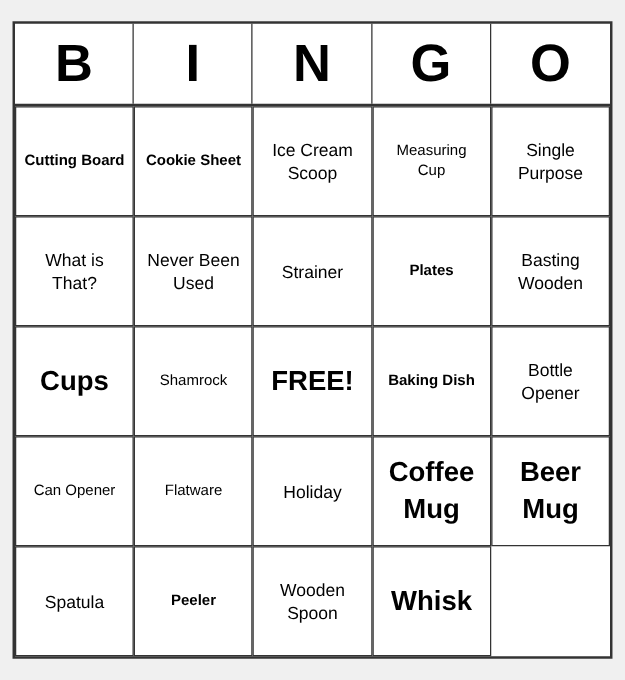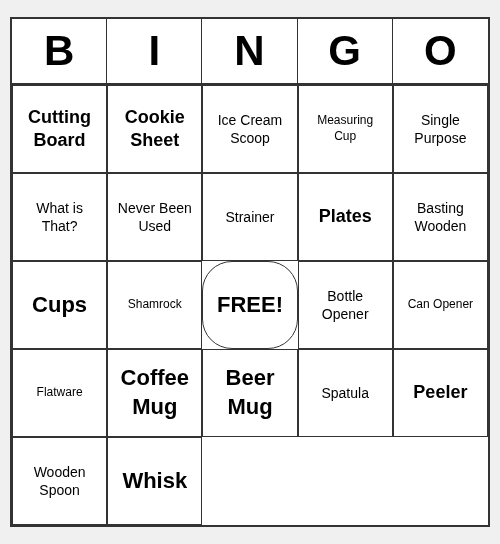--- a/index.html
+++ b/index.html
@@ -60,28 +60,27 @@
       word-break: break-word;
     }
 
     .bingo-cell.large-text {
       font-size: 22px;
       font-weight: bold;
       text-align: center;
     }
 
     .bingo-cell.medium-text {
-      font-size: 18px;
+      font-size: 12px;
       font-weight: bold;
     }
 
     .bingo-cell.free {
       font-size: 22px;
       font-weight: bold;
-      border-radius: 30px;
     }
 
     .bingo-cell.small-text {
       font-size: 12px;
     }
   </style>
 </head>
 <body>
 
 <div class="bingo-card">
@@ -99,23 +98,25 @@
       <div class="bingo-cell small-text">Measuring Cup</div>
       <div class="bingo-cell">Single Purpose</div>
       <div class="bingo-cell">What is That?</div>
       <div class="bingo-cell">Never Been Used</div>
       <div class="bingo-cell">Strainer</div>
       <div class="bingo-cell medium-text">Plates</div>
       <div class="bingo-cell">Basting Wooden</div>
       <div class="bingo-cell large-text">Cups</div>
       <div class="bingo-cell small-text">Shamrock</div>
       <div class="bingo-cell free">FREE!</div>
+      <div class="bingo-cell medium-text">Baking Dish</div>
       <div class="bingo-cell">Bottle Opener</div>
       <div class="bingo-cell small-text">Can Opener</div>
       <div class="bingo-cell small-text">Flatware</div>
+      <div class="bingo-cell">Holiday</div>
       <div class="bingo-cell large-text">Coffee Mug</div>
       <div class="bingo-cell large-text">Beer Mug</div>
       <div class="bingo-cell">Spatula</div>
       <div class="bingo-cell medium-text">Peeler</div>
       <div class="bingo-cell">Wooden Spoon</div>
       <div class="bingo-cell large-text">Whisk</div>
     </div>
 </div>
 
 </body></html>

